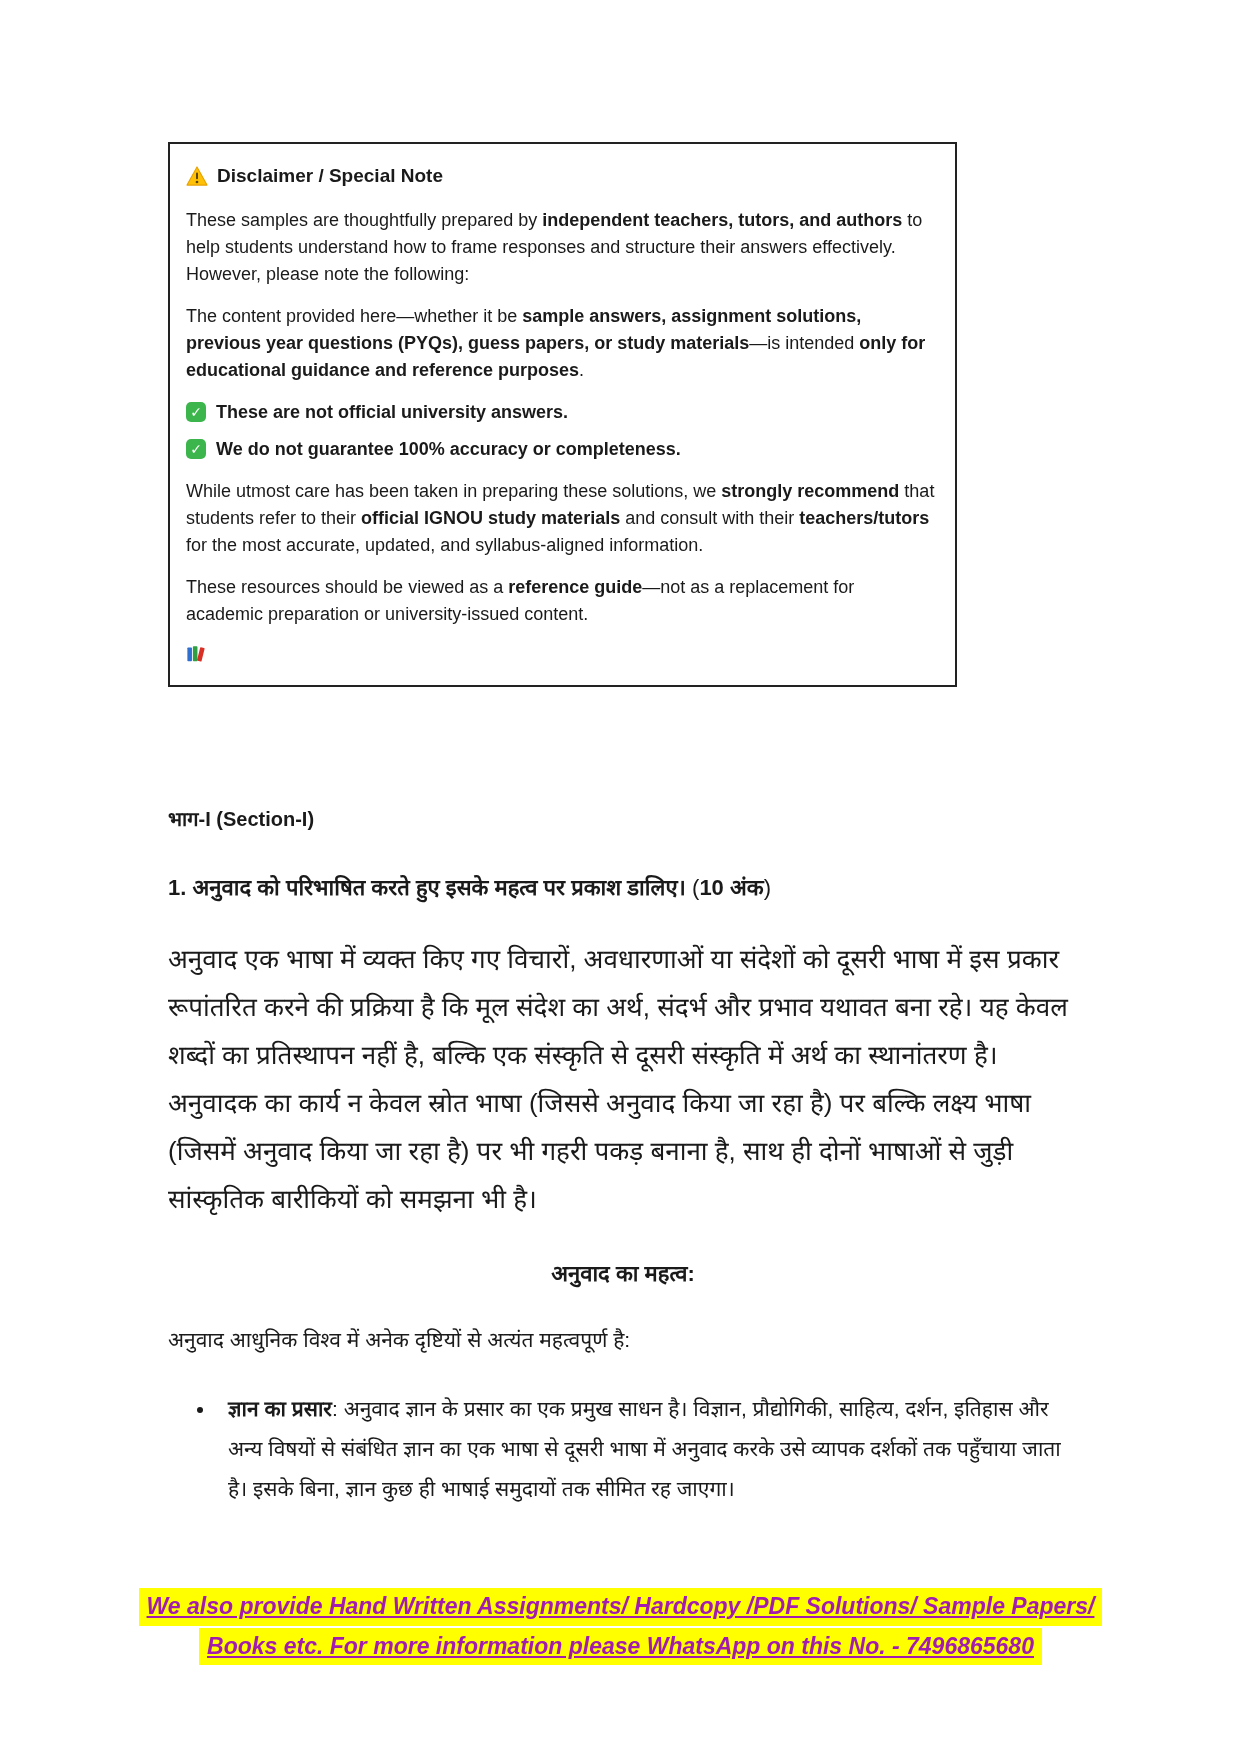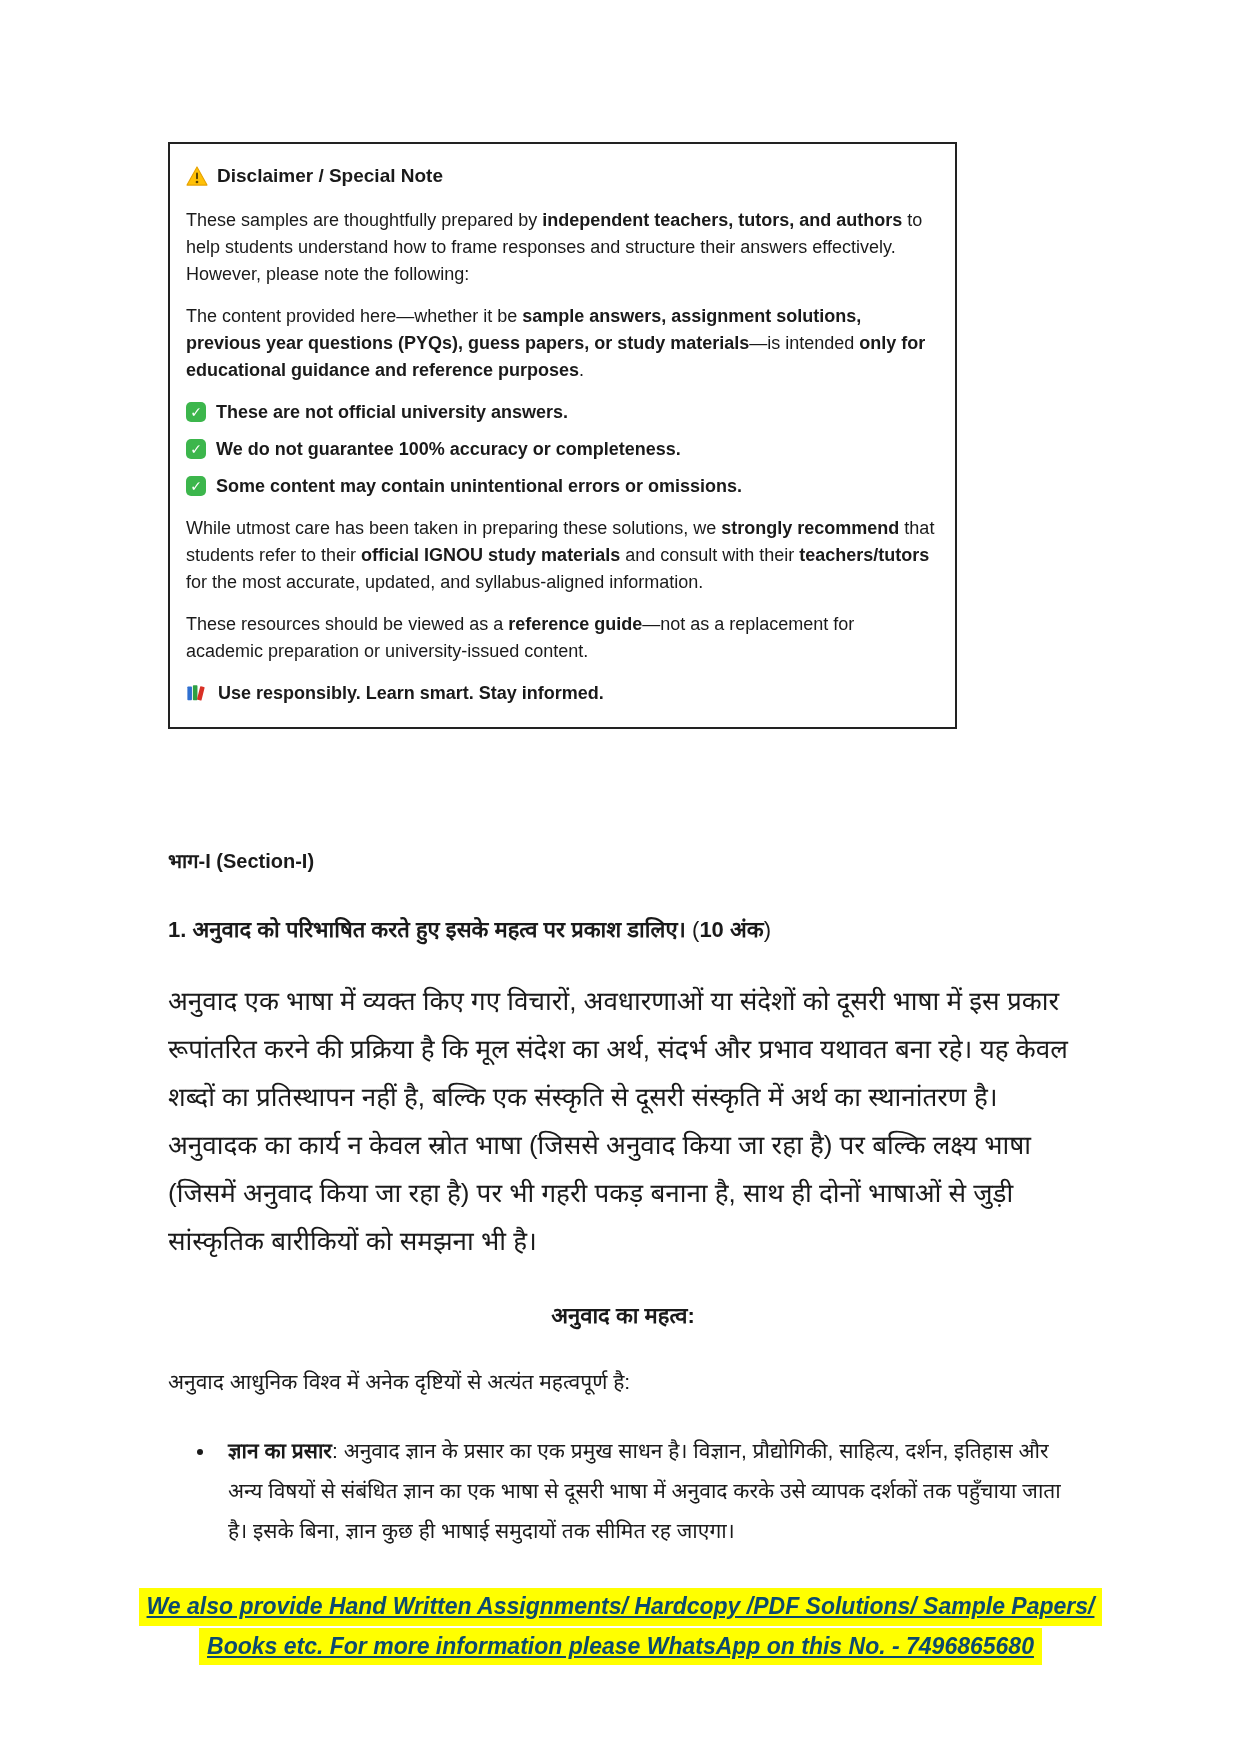--- a/index.html
+++ b/index.html
@@ -36,21 +36,21 @@
   .body-para{font-size:26px;line-height:1.85;margin:30px 0 0 0;}
   .importance-heading{font-size:22px;font-weight:700;margin:34px 0 0 0;text-align:center;}
   .intro-line{font-size:21px;margin:34px 0 0 0;line-height:1.8;}
   .bullet-list{margin:30px 0 0 0;padding-left:48px;list-style:disc;}
   .bullet-list li{font-size:21px;line-height:1.9;padding-left:12px;}
 
   
   .promo-footer{position:absolute;left:0;right:0;top:1576px;text-align:center;}
   .promo-line{margin:0 0 2px 0;}
   .promo-line span{
-    display:inline-block;background:#ffff00;color:#0c4a6e;
+    display:inline-block;background:#ffff00;color:#a21caf;
     font-weight:700;font-style:italic;text-decoration:underline;
     font-size:23px;line-height:1.55;padding:1px 8px;
   }
 </style>
 </head>
 <body>
 
 <div class="page">
 
   <div class="disclaimer-box">
@@ -70,40 +70,35 @@
 
     <div class="checklist">
       <div class="check-row">
         <span class="check-icon"></span>
         <span class="check-text">These are not official university answers.</span>
       </div>
       <div class="check-row">
         <span class="check-icon"></span>
         <span class="check-text">We do not guarantee 100% accuracy or completeness.</span>
       </div>
-      <div class="check-row">
-        <span class="check-icon"></span>
-        <span class="check-text">Some content may contain unintentional errors or omissions.</span>
-      </div>
     </div>
 
     <p><span class="seg-plain">While utmost care has been taken in preparing these solutions, we </span><span class="seg-bold">strongly recommend</span><span class="seg-plain"> that students refer to their </span><span class="seg-bold">official IGNOU study materials</span><span class="seg-plain"> and consult with their </span><span class="seg-bold">teachers/tutors</span><span class="seg-plain"> for the most accurate, updated, and syllabus-aligned information.</span></p>
     <p><span class="seg-plain">These resources should be viewed as a </span><span class="seg-bold">reference guide</span><span class="seg-plain">—not as a replacement for academic preparation or university-issued content.</span></p>
 
     <div class="disc-footer-row">
       <span style="display:inline-flex;">
         <svg width="22" height="22" viewBox="0 0 24 24" aria-hidden="true">
           <rect x="1.5" y="5" width="5" height="15" rx="0.8" fill="#2f6fd0"></rect>
           <rect x="7.5" y="3.5" width="5" height="16.5" rx="0.8" fill="#2ea043"></rect>
           <g transform="rotate(14 16.5 12)">
               <rect x="13.8" y="5" width="5" height="15" rx="0.8" fill="#d93025"></rect>
             </g>
         </svg>
       </span>
-      <span class="disc-footer">Use responsibly. Learn smart. Stay informed.</span>
     </div>
   </div>
 
   <div class="content">
     <div class="section-heading">भाग-I (Section-I)</div>
 
     <div class="question-heading"><span class="seg-bold">1. अनुवाद को परिभाषित करते हुए इसके महत्व पर प्रकाश डालिए।</span><span class="seg-plain"> (</span><span class="seg-bold">10 अंक</span><span class="seg-plain">)</span></div>
 
     <p class="body-para">अनुवाद एक भाषा में व्यक्त किए गए विचारों, अवधारणाओं या संदेशों को दूसरी भाषा में इस प्रकार रूपांतरित करने की प्रक्रिया है कि मूल संदेश का अर्थ, संदर्भ और प्रभाव यथावत बना रहे। यह केवल शब्दों का प्रतिस्थापन नहीं है, बल्कि एक संस्कृति से दूसरी संस्कृति में अर्थ का स्थानांतरण है। अनुवादक का कार्य न केवल स्रोत भाषा (जिससे अनुवाद किया जा रहा है) पर बल्कि लक्ष्य भाषा (जिसमें अनुवाद किया जा रहा है) पर भी गहरी पकड़ बनाना है, साथ ही दोनों भाषाओं से जुड़ी सांस्कृतिक बारीकियों को समझना भी है।</p>
 

